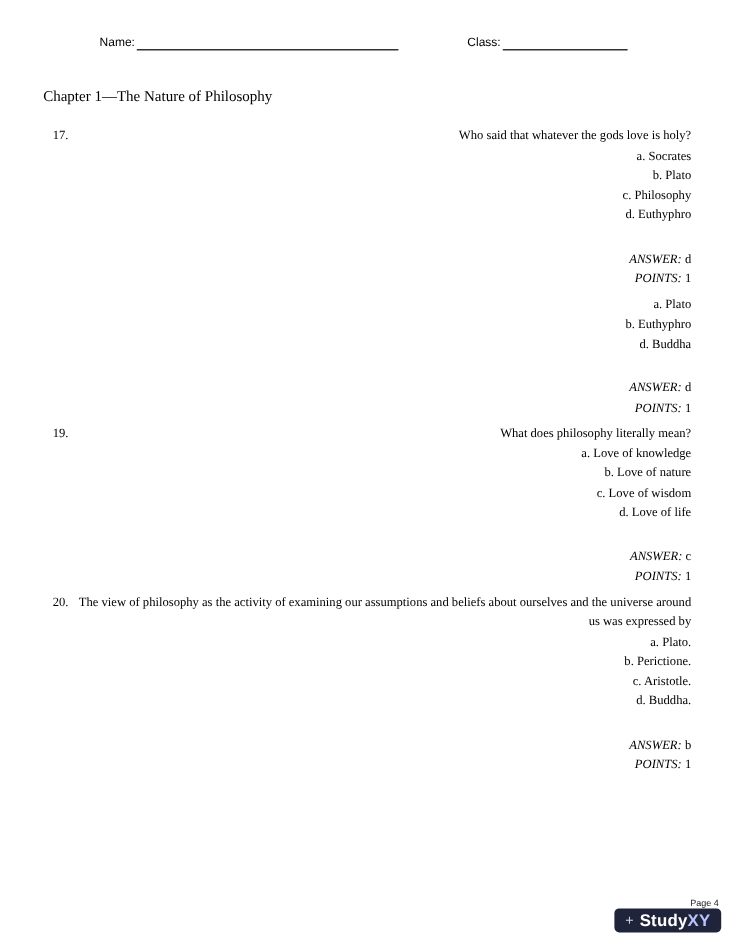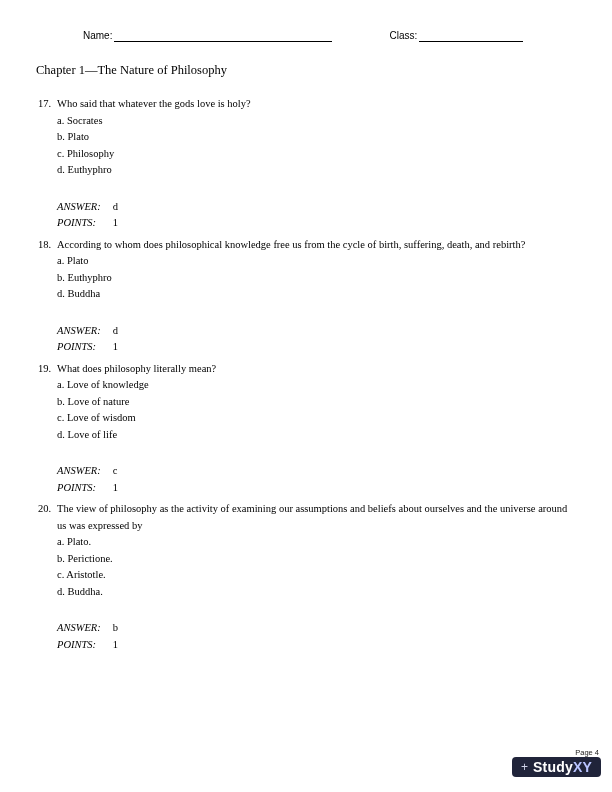--- a/index.html
+++ b/index.html
@@ -30,24 +30,24 @@
   .name-line  { width: 218px; }
   .class-line { width: 104px; }
   .date-line  { width: 44px; }
   .class-field { margin-left: 10px; }
   .date-field  { margin-left: 42px; }
 
   .title {
     font-size: 12.5px;
     font-weight: normal;
     line-height: 15px;
-    margin: 21px 0 0 0;
-  }
-
-  .questions { margin-top: 18px; margin-left: 2px; }
+    margin: 31px 0 0 0;
+  }
+
+  .questions { margin-top: 18px; margin-left: 2px; text-align: right; }
   .question { margin-bottom: 5px; }
   .q-line { display: flex; }
   .q-number { width: 19px; flex-shrink: 0; }
   .q-text { flex: 1; }
   .choices { margin-left: 19px; }
   .answer-block { margin-left: 19px; margin-top: 20px; }
   .ap-label { display: inline-block; width: 53px; font-style: italic; }
   .ap-value { font-style: normal; }
 
   
@@ -130,24 +130,20 @@
         <span class="ap-value">d</span>
       </div>
       <div class="points-line">
         <span class="ap-label">POINTS:</span>
         <span class="ap-value">1</span>
       </div>
     </div>
   </div>
 
   <div class="question">
-    <div class="q-line">
-      <span class="q-number">18.</span>
-      <span class="q-text">According to whom does philosophical knowledge free us from the cycle of birth, suffering, death, and rebirth?</span>
-    </div>
     <div class="choices">
 
     <div class="choice">a. Plato</div>
           <div class="choice">b. Euthyphro</div>
           <div class="choice">d. Buddha</div>
         </div>
     <div class="answer-block">
       <div class="answer-line">
         <span class="ap-label">ANSWER:</span>
         <span class="ap-value">d</span>

